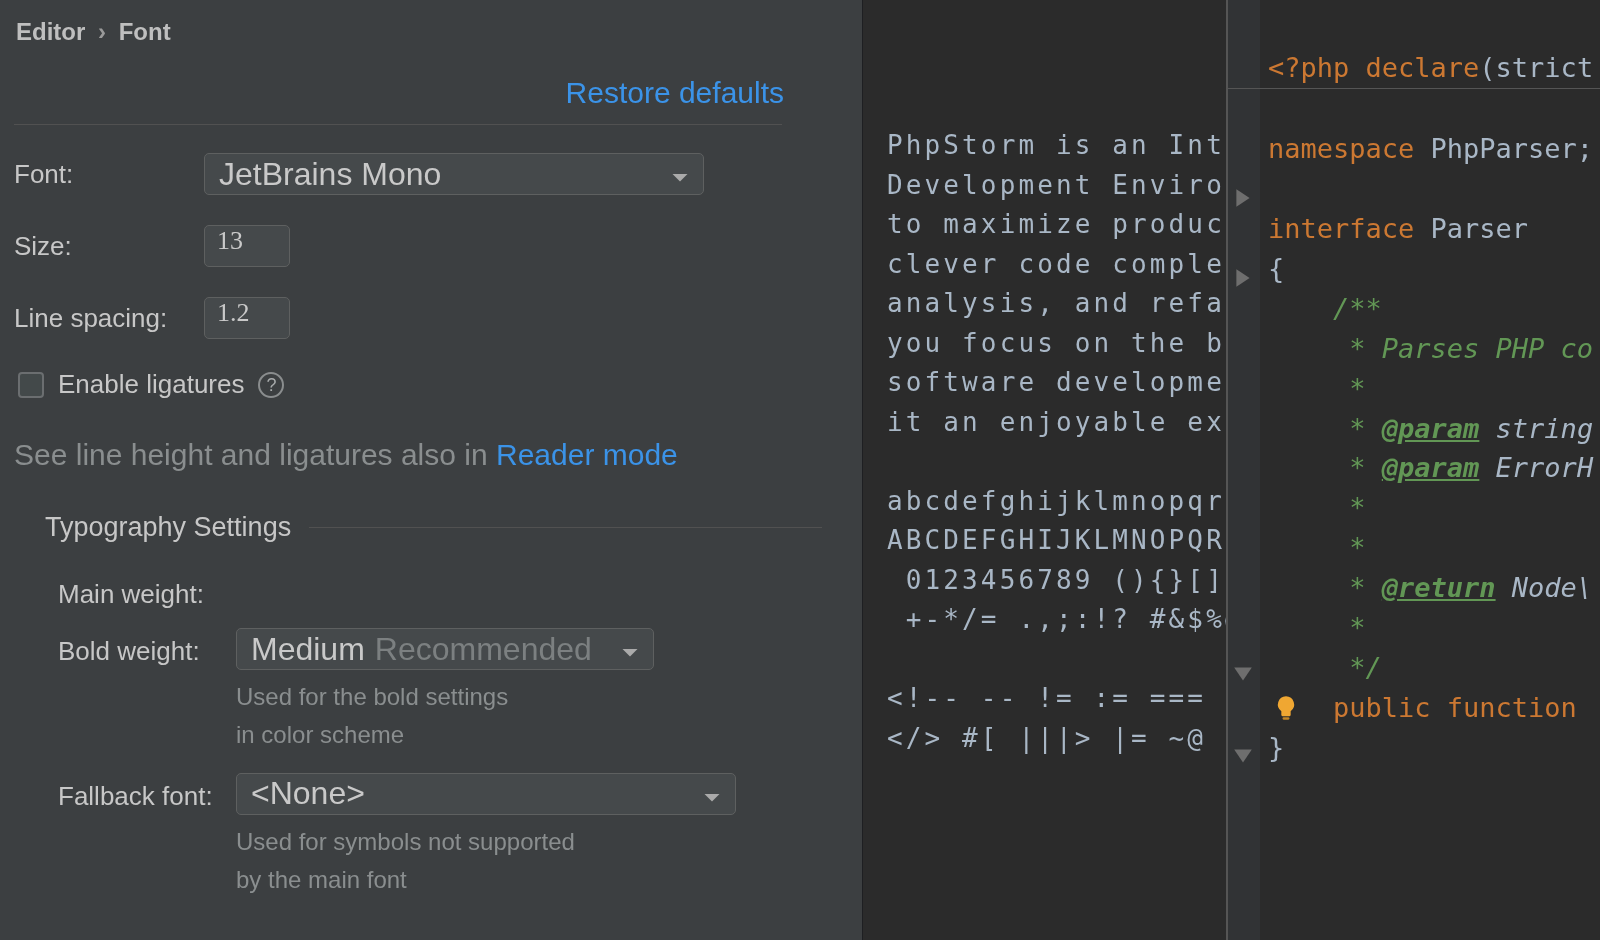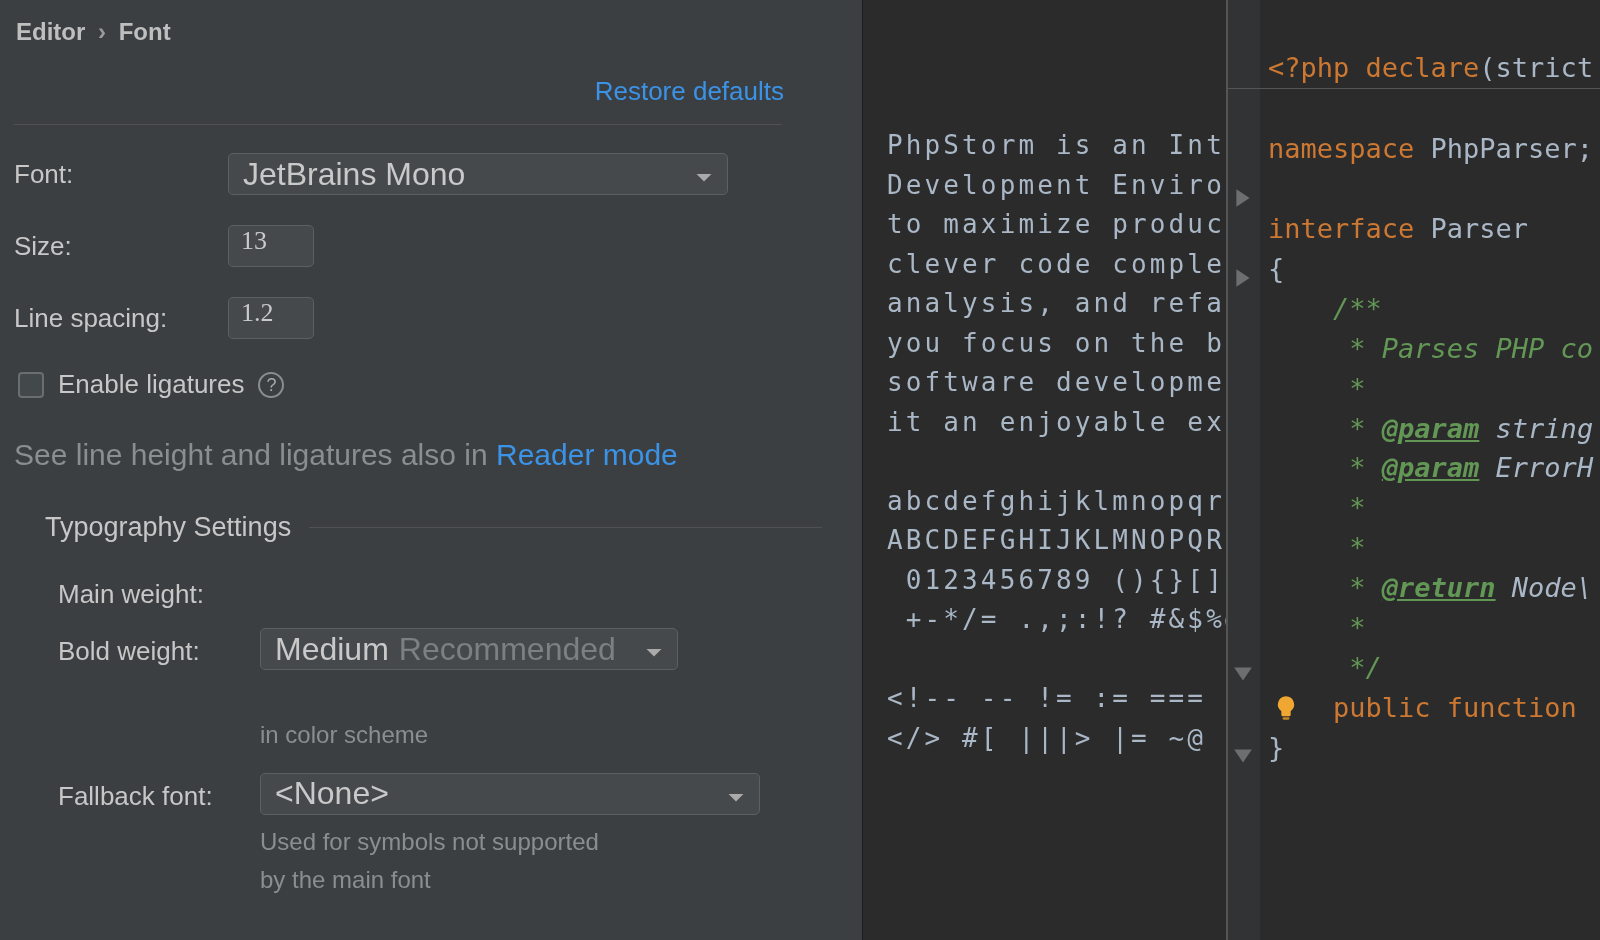--- a/index.html
+++ b/index.html
@@ -40,37 +40,36 @@
   }
   .restore-row {
     height: 50px;
     position: relative;
   }
   .restore {
     position: absolute;
     right: 78px;
     top: 2px;
     color: #3b93e8;
-    font-size: 26px;
+    font-size: 30px;
     cursor: pointer;
   }
   .divider {
     border: none;
     border-top: 1.5px solid #515151;
     margin: 0 80px 16px 0;
   }
 
   .form {
     padding-top: 12px;
   }
   .row {
     display: flex;
     align-items: center;
     margin-bottom: 30px;
-    gap: 24px;
   }
   .row label.lbl {
     width: 190px;
     font-size: 26px;
     color: #c7c7c7;
   }
   .select {
     position: relative;
     display: inline-flex;
     align-items: center;
@@ -331,21 +330,21 @@
           <div class="select weight">
             <span>Medium</span>
               <span class="muted-inline">Recommended</span>
             <span class="down">
               <svg viewBox="0 0 12 8">
                   <path d="M1 1l5 5 5-5z"></path>
                 </svg>
             </span>
           </div>
           <div class="subhint">
-            <br>
+            <span>Used for the bold settings</span><br>
             <span>in color scheme</span>
           </div>
         </div>
       </div>
 
       <div class="row">
         <label class="lbl">Fallback font:</label>
         <div class="typo-col">
           <div class="select fallback">
             <span>&lt;None&gt;</span>

